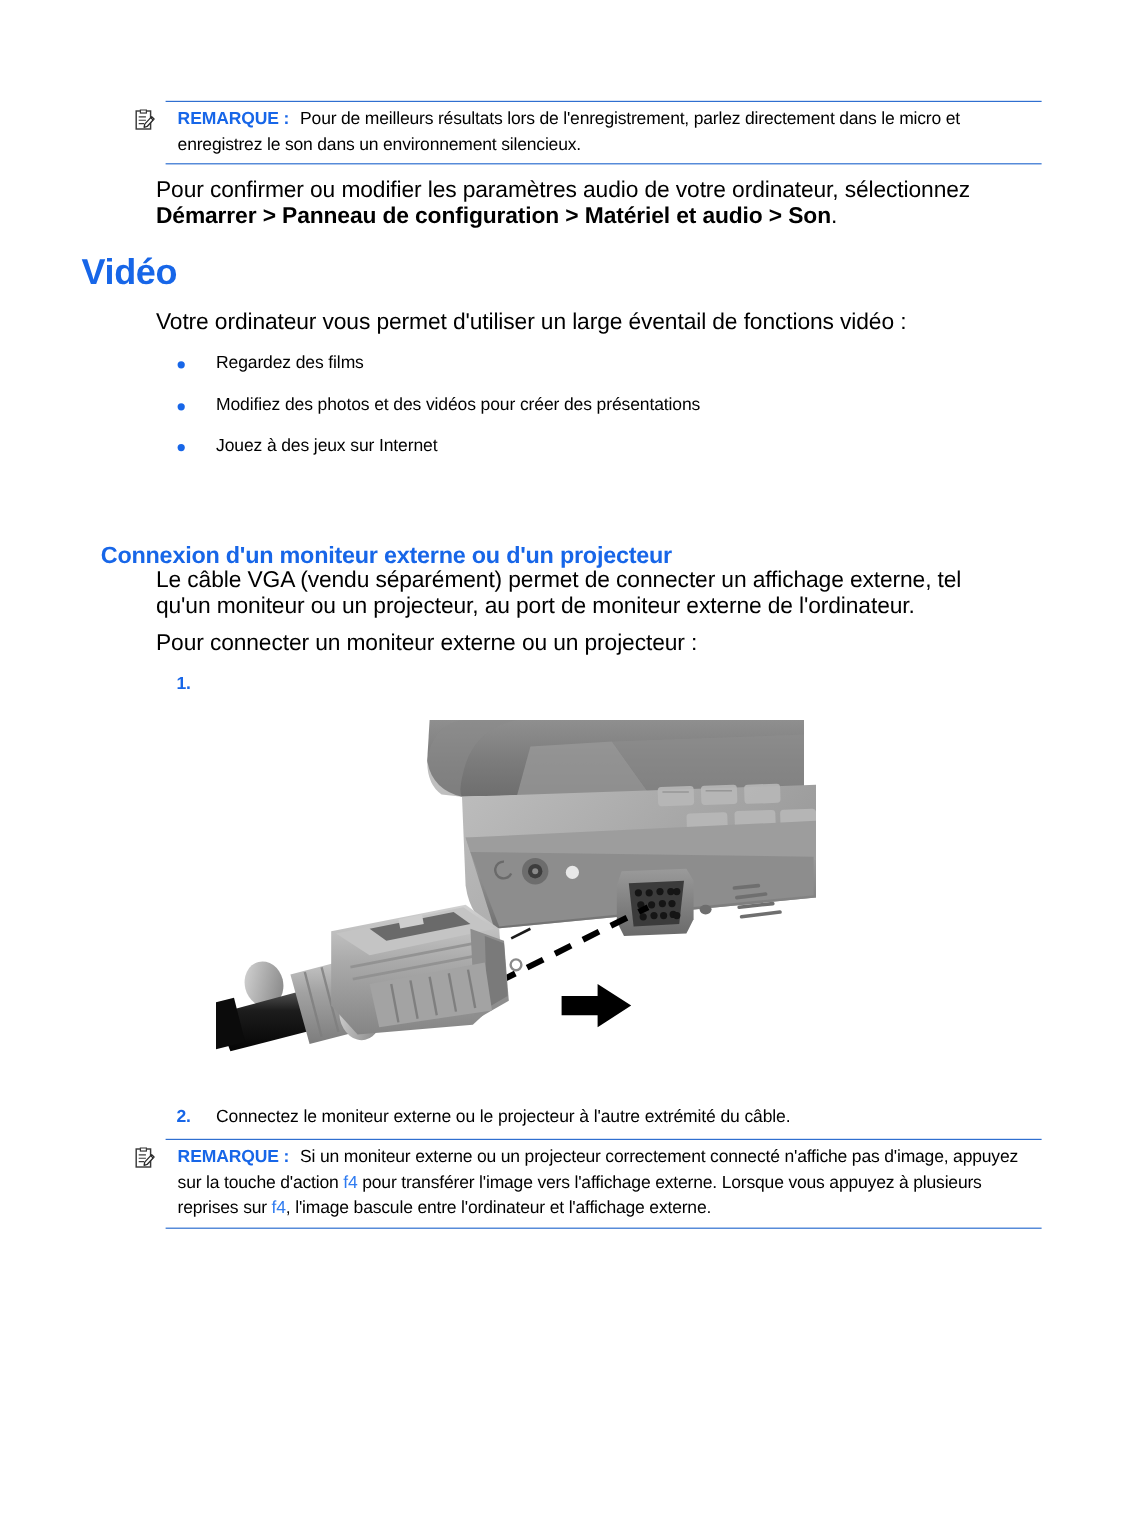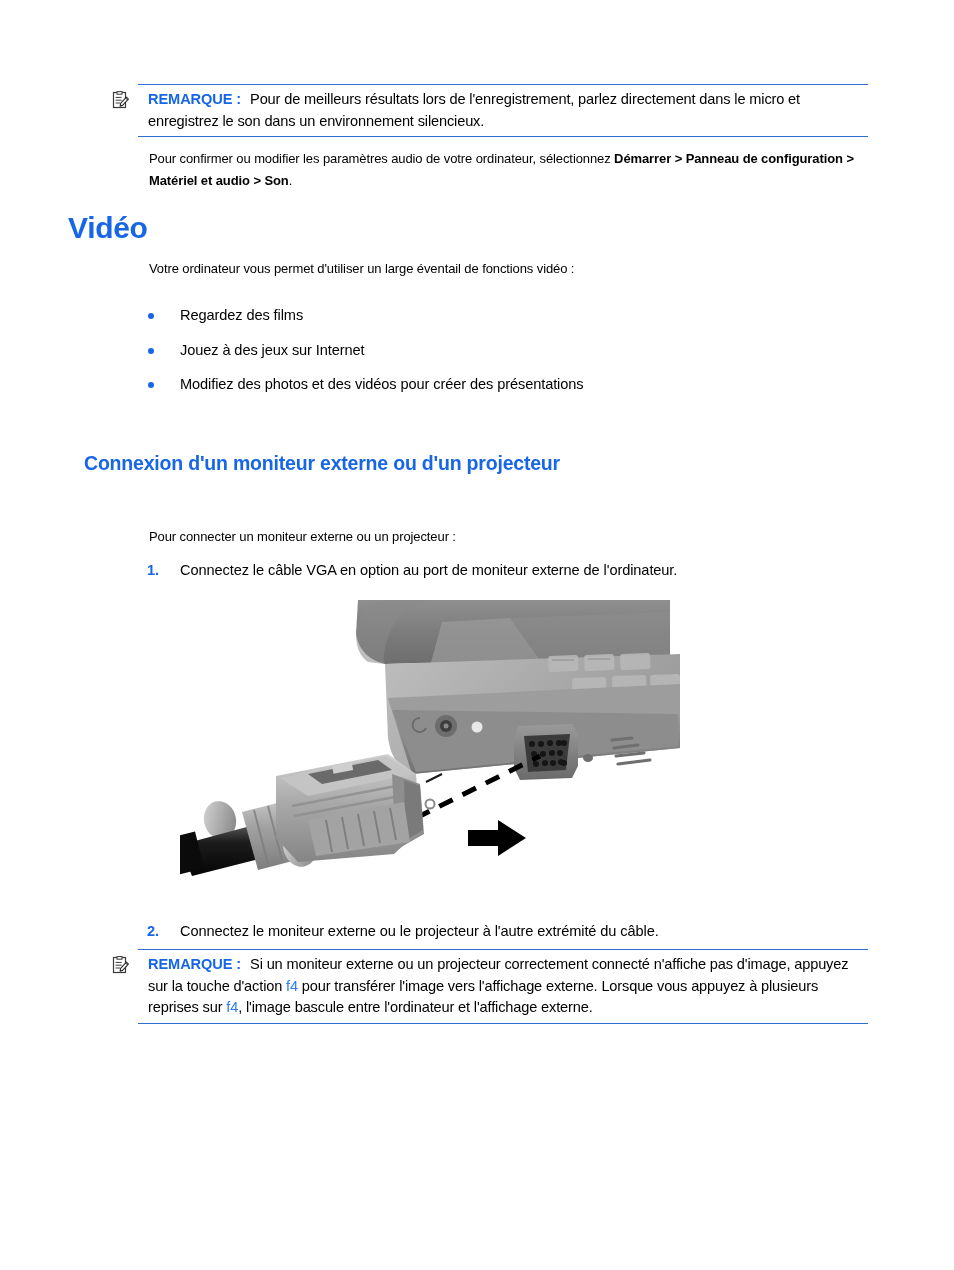--- a/index.html
+++ b/index.html
@@ -55,23 +55,23 @@
   }
   .note-label {
     color: #1766e8;
     font-weight: bold;
     letter-spacing: -0.1px;
   }
   .note-gap { display: inline-block; width: 9px; }
 
   .body-para {
     position: absolute;
-    left: 149px;
+    left: 130px;
     width: 721px;
-    font-size: 13px;
+    font-size: 19px;
     line-height: 21.8px;
     letter-spacing: -0.1px;
   }
   .body-para b { font-weight: bold; }
 
   h1.section-title {
     position: absolute;
     left: 68px;
     margin: 0;
     font-size: 30px;
@@ -97,21 +97,20 @@
     list-style: none;
     width: 721px;
   }
   ul.bullets li {
     position: relative;
     font-size: 14.6px;
     line-height: 21px;
     padding-left: 33px;
     margin-bottom: 13.5px;
     letter-spacing: -0.1px;
-    margin-top: 12px;
   }
   ul.bullets li .dot {
     position: absolute;
     left: 1px;
     top: 8px;
     width: 6px;
     height: 6px;
     border-radius: 50%;
     background: #1766e8;
   }
@@ -186,30 +185,31 @@
   </div>
 
   <div class="body-para" style="top:148px;"><span>Pour confirmer ou modifier les paramètres audio de votre ordinateur, sélectionnez </span><b>Démarrer &gt; Panneau de configuration &gt; Matériel et audio &gt; Son</b><span>.</span></div>
 
   <h1 class="section-title" style="top:211px;">Vidéo</h1>
 
   <div class="body-para" style="top:258px;">Votre ordinateur vous permet d'utiliser un large éventail de fonctions vidéo :</div>
 
   <ul class="bullets" style="top:293px;">
     <li><span class="dot"></span><span>Regardez des films</span></li>
+    <li><span class="dot"></span><span>Modifiez des photos et des vidéos pour créer des présentations</span></li>
     <li><span class="dot"></span><span>Jouez à des jeux sur Internet</span></li>
-    <li><span class="dot"></span><span>Modifiez des photos et des vidéos pour créer des présentations</span></li>
   </ul>
 
   <h2 class="sub-title" style="top:436px;">Connexion d'un moniteur externe ou d'un projecteur</h2>
 
+  <div class="body-para" style="top:473px;">Le câble VGA (vendu séparément) permet de connecter un affichage externe, tel qu'un moniteur ou un projecteur, au port de moniteur externe de l'ordinateur.</div>
   <div class="body-para" style="top:526px;">Pour connecter un moniteur externe ou un projecteur :</div>
 
   <ol class="steps" style="top:560px;">
-    <li><span class="num">1.</span><span>Connectez le câble VGA en option au port de moniteur externe de l'ordinateur.</span></li>
+    <li><span class="num">1.</span></li>
   </ol>
 
   <div class="figure">
     <svg width="500" height="285" viewBox="0 0 500 285" role="img">
       <defs>
         <linearGradient id="lidG" x1="0" y1="0" x2="0" y2="1">
           <stop offset="0" stop-color="#8f8f8f"></stop>
           <stop offset="0.55" stop-color="#7b7b7b"></stop>
           <stop offset="1" stop-color="#6e6e6e"></stop>
         </linearGradient>

